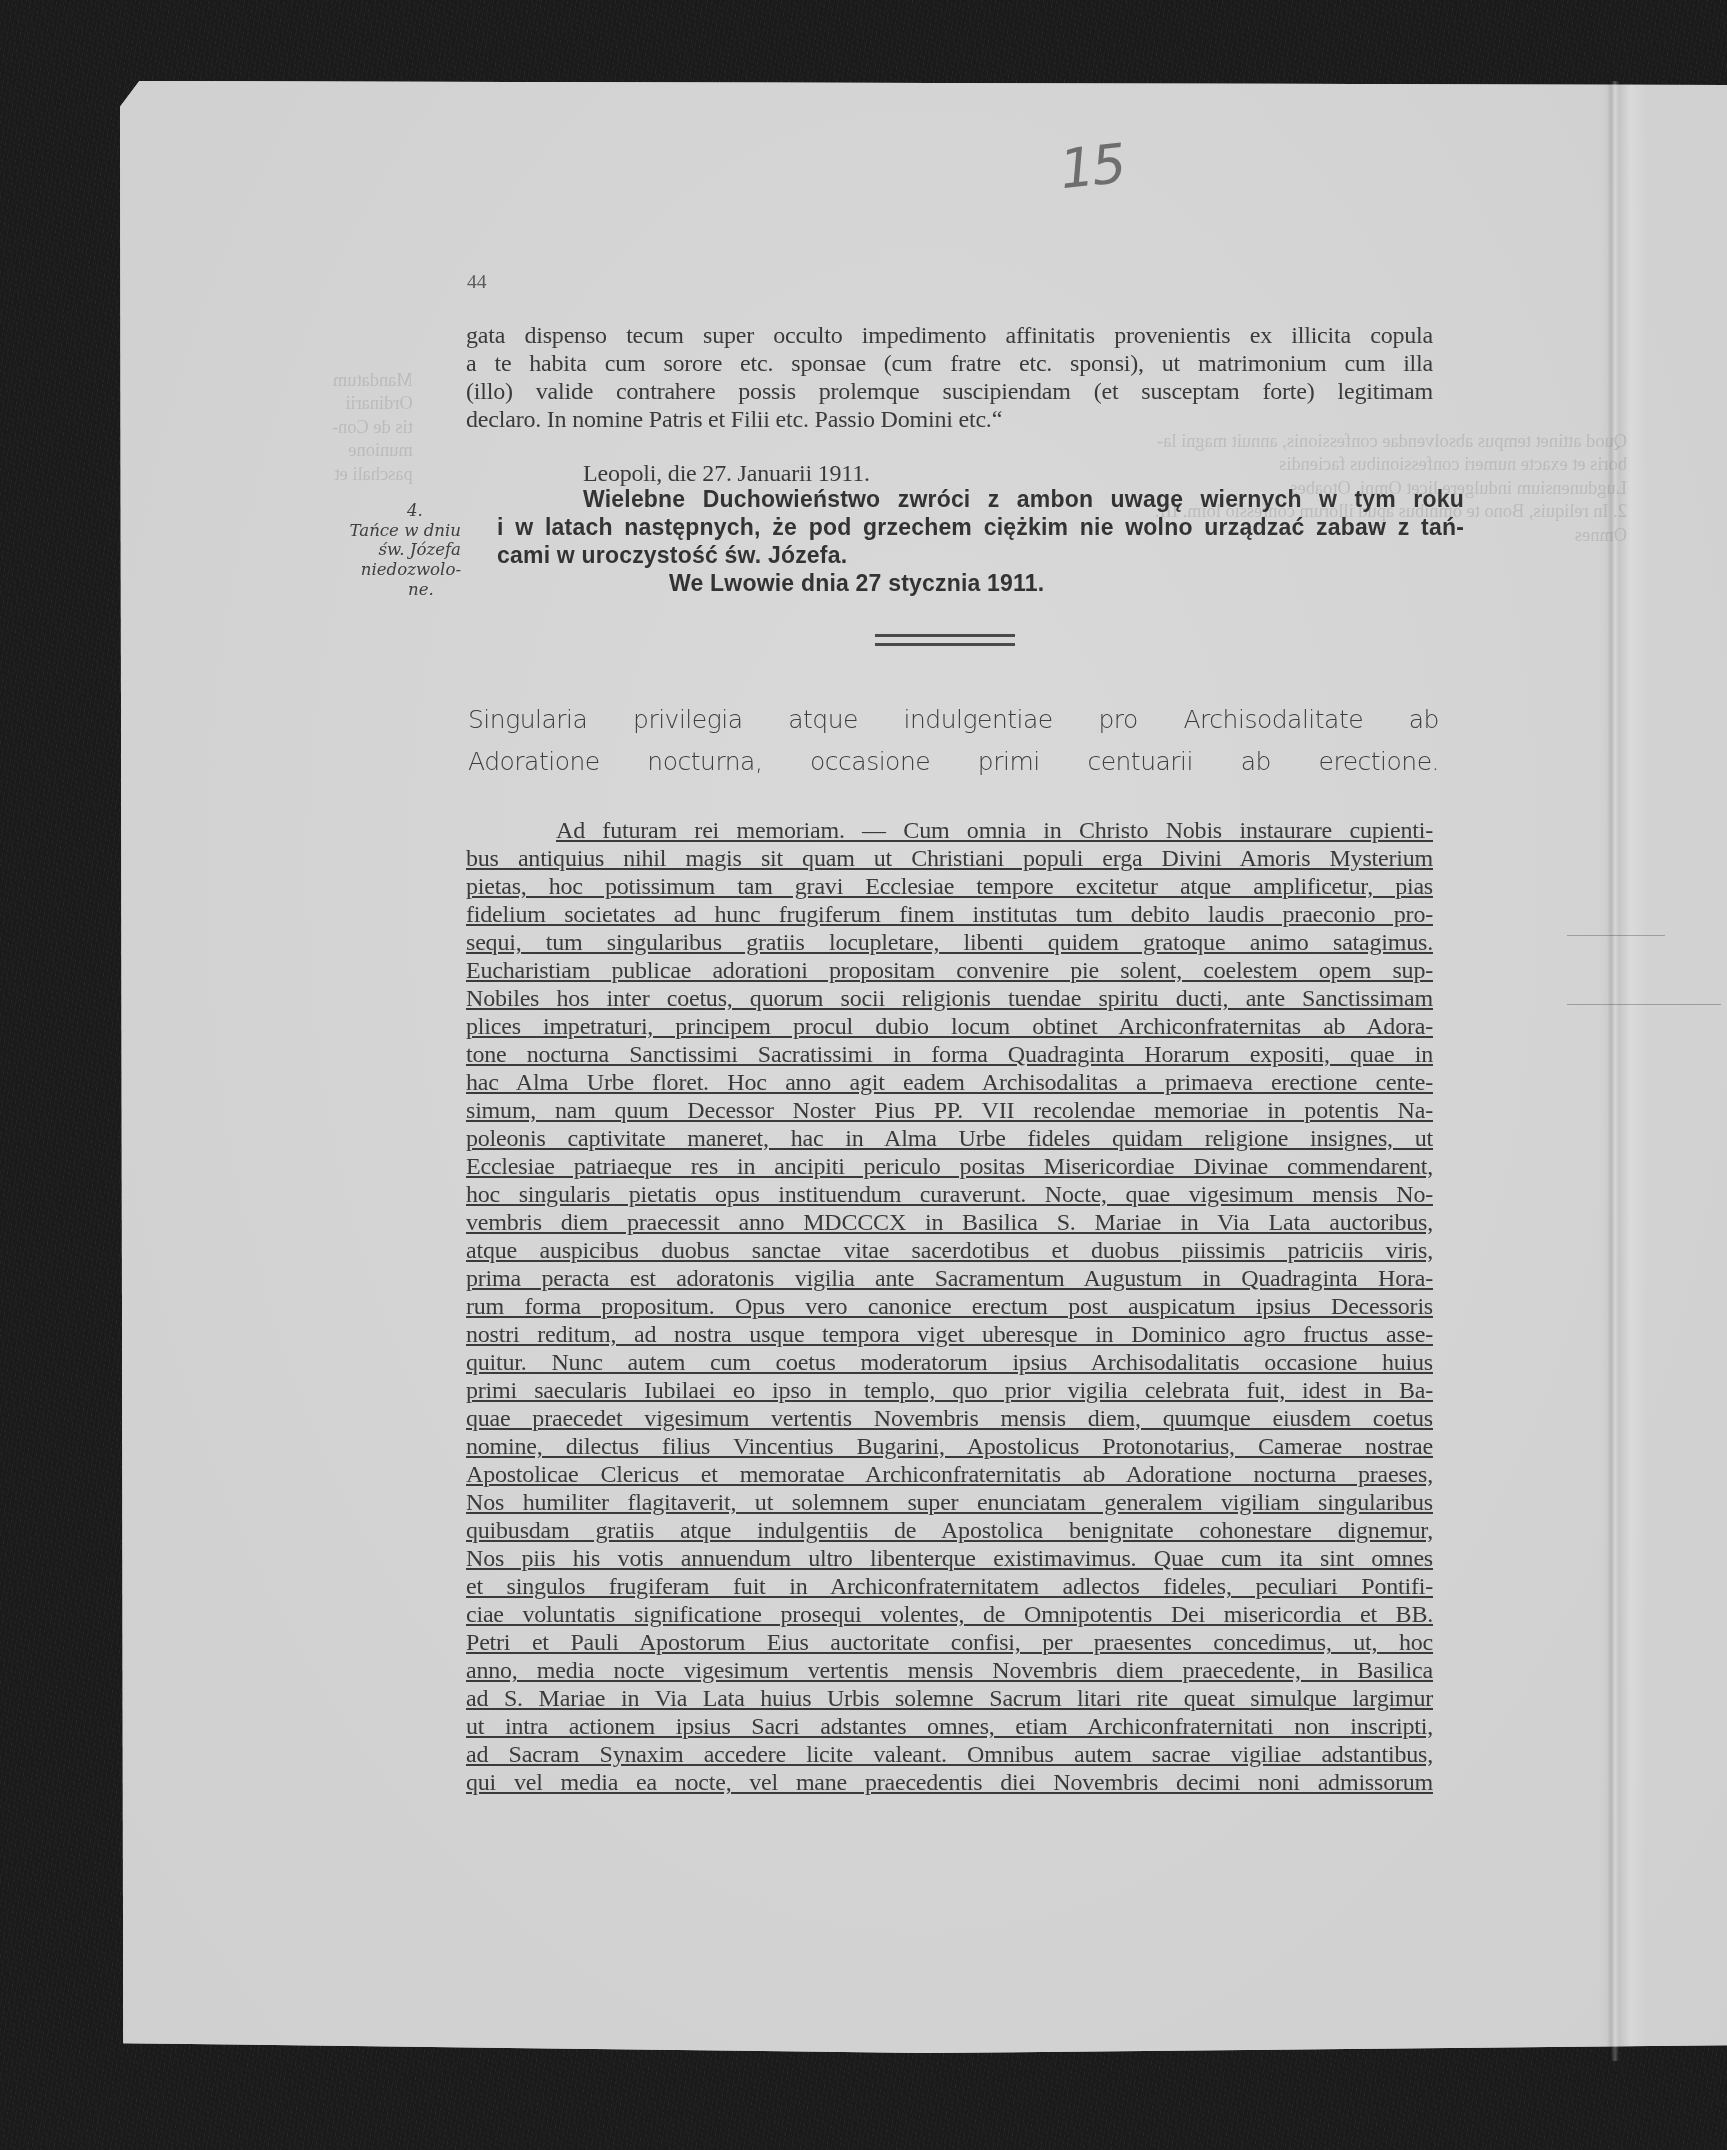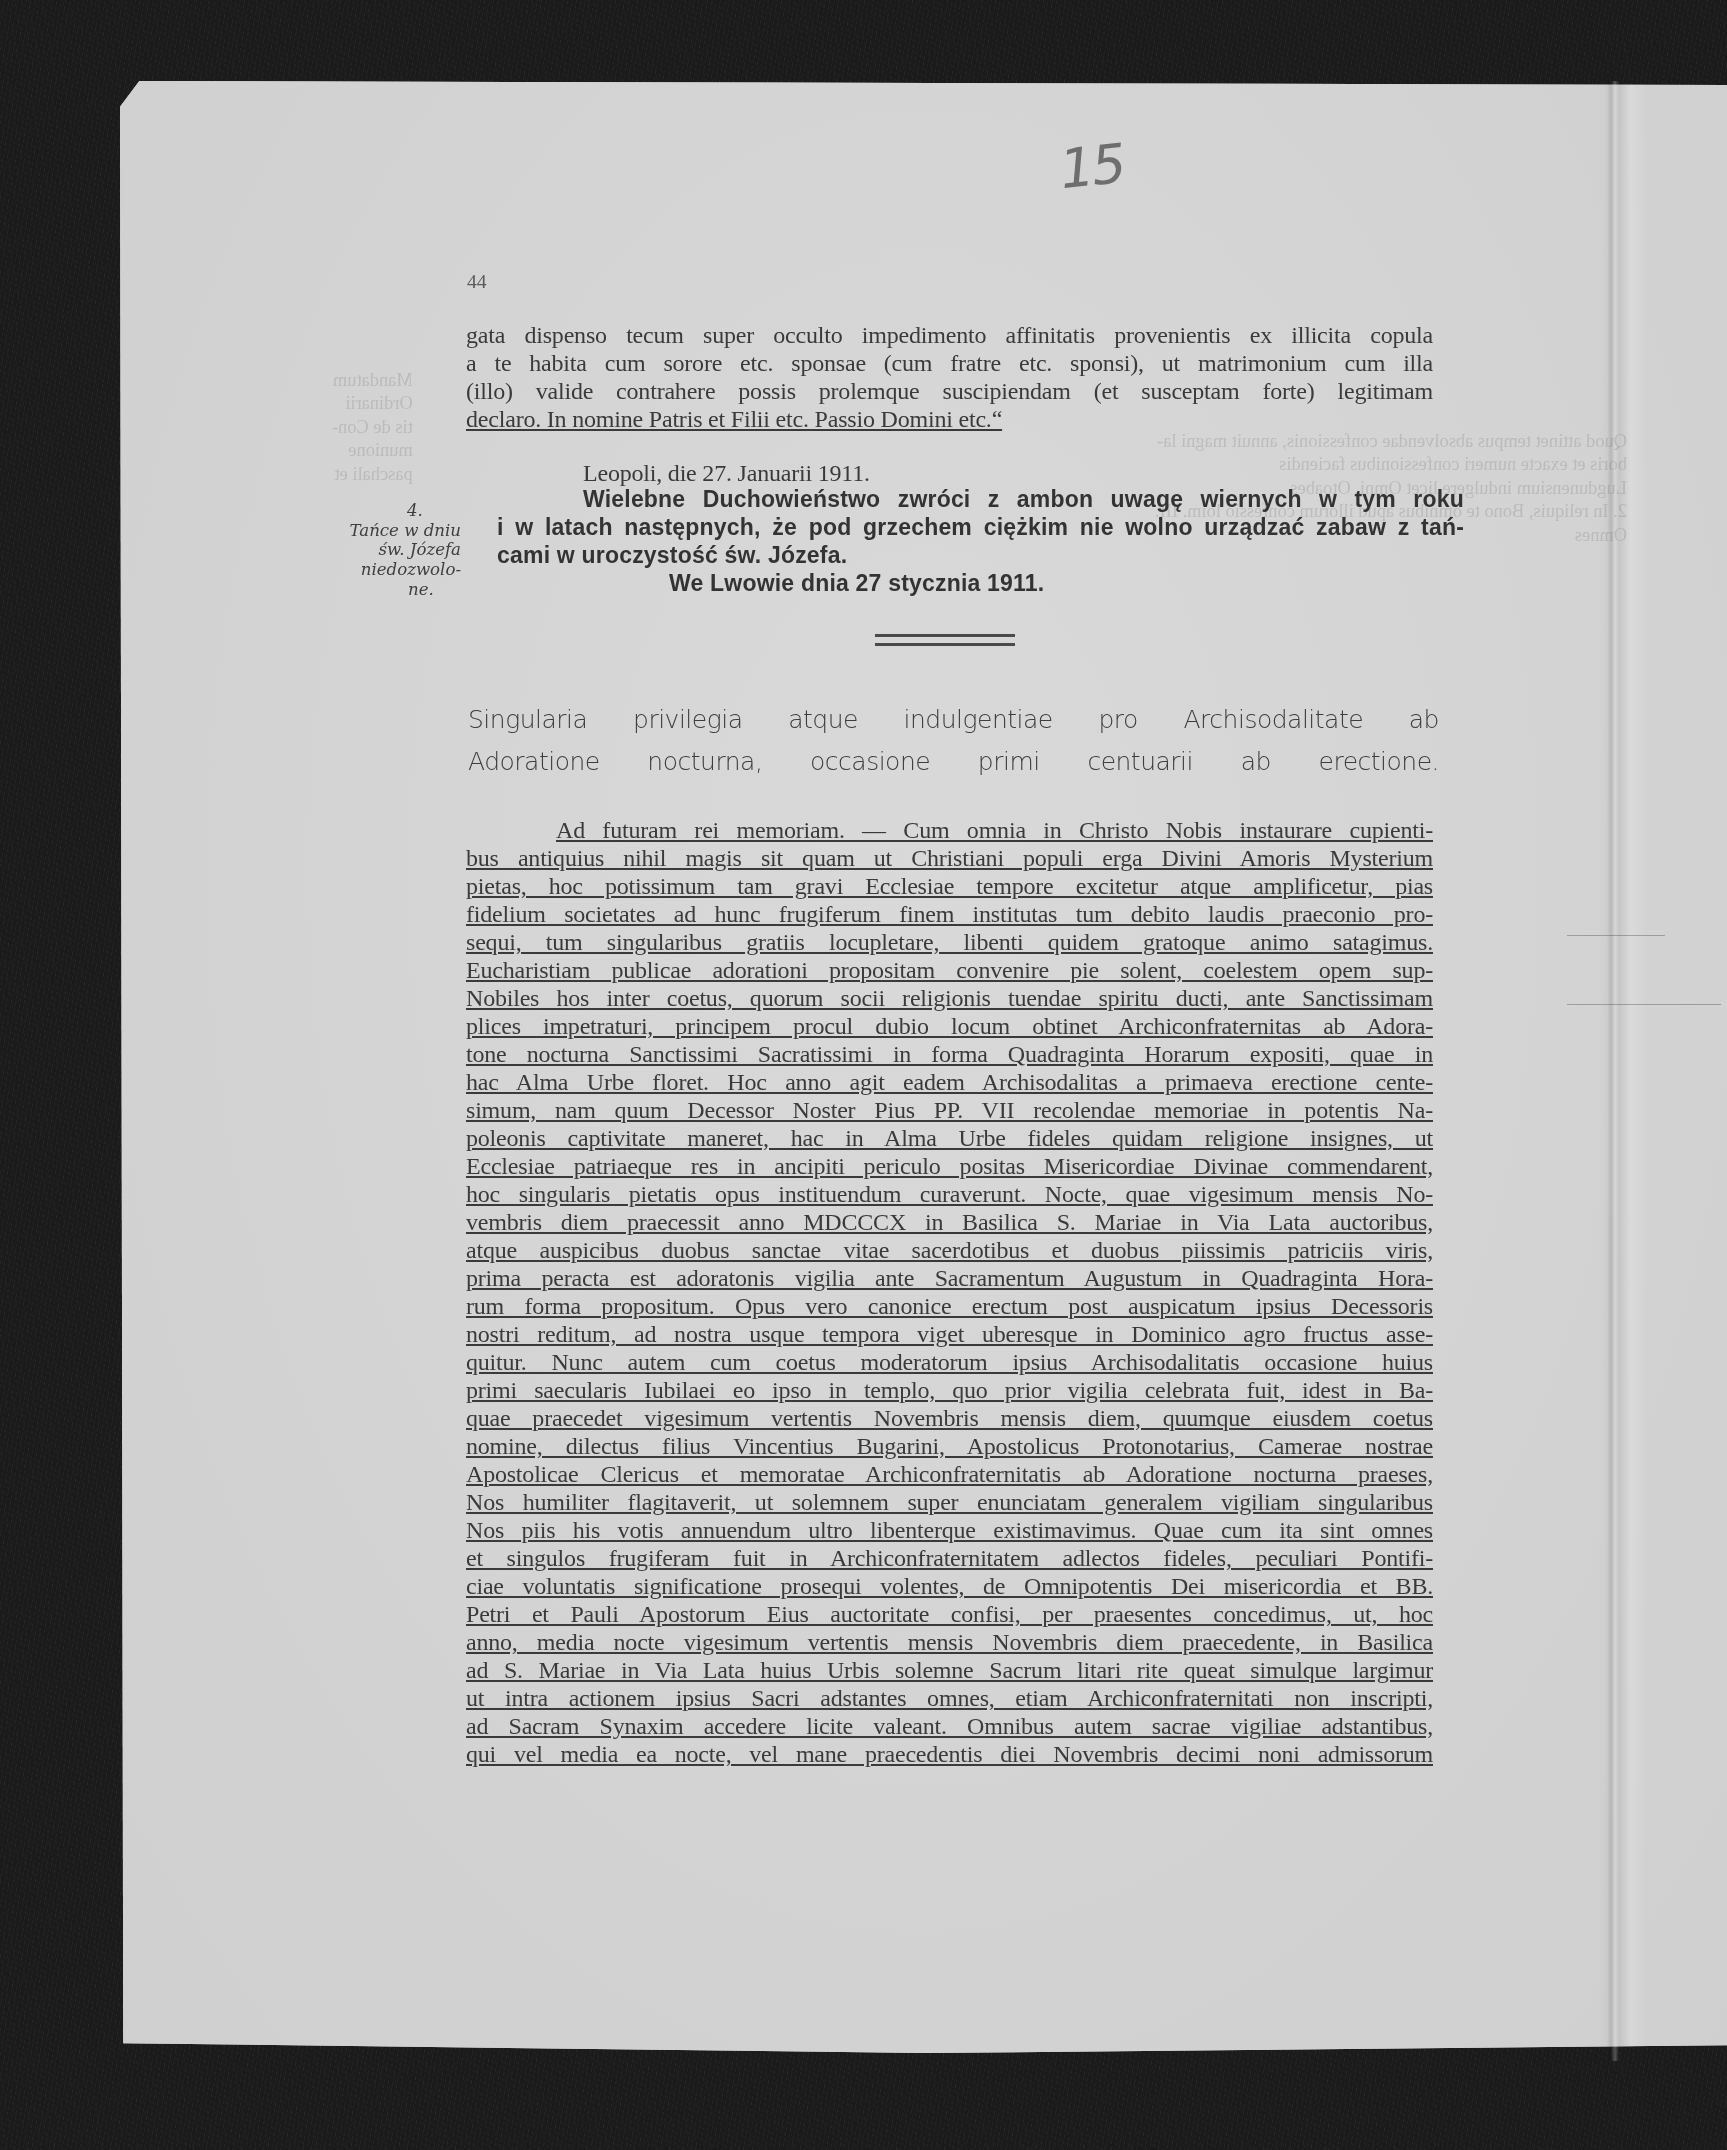--- a/index.html
+++ b/index.html
@@ -80,21 +80,20 @@
     }
     .text-block .line {
       display: block;
       text-align: justify;
       text-align-last: justify;
       white-space: nowrap;
       height: 28px;
     }
     .text-block .line.last {
       text-align-last: left;
-      text-decoration: underline;
     }
     .text-block .line.indent-date {
       padding-left: 117px;
       text-align-last: left;
       margin-top: 26px;
     }
 
     .polish-block {
       position: absolute;
       left: 466px;
@@ -266,20 +265,21 @@
   <span class="line">atque auspicibus duobus sanctae vitae sacerdotibus et duobus piissimis patriciis viris,</span>
   <span class="line">prima peracta est adoratonis vigilia ante Sacramentum Augustum in Quadraginta Hora-</span>
   <span class="line">rum forma propositum. Opus vero canonice erectum post auspicatum ipsius Decessoris</span>
   <span class="line">nostri reditum, ad nostra usque tempora viget uberesque in Dominico agro fructus asse-</span>
   <span class="line">quitur. Nunc autem cum coetus moderatorum ipsius Archisodalitatis occasione huius</span>
   <span class="line">primi saecularis Iubilaei eo ipso in templo, quo prior vigilia celebrata fuit, idest in Ba-</span>
   <span class="line">quae praecedet vigesimum vertentis Novembris mensis diem, quumque eiusdem coetus</span>
   <span class="line">nomine, dilectus filius Vincentius Bugarini, Apostolicus Protonotarius, Camerae nostrae</span>
   <span class="line">Apostolicae Clericus et memoratae Archiconfraternitatis ab Adoratione nocturna praeses,</span>
   <span class="line">Nos humiliter flagitaverit, ut solemnem super enunciatam generalem vigiliam singularibus</span>
+  <span class="line">quibusdam gratiis atque indulgentiis de Apostolica benignitate cohonestare dignemur,</span>
   <span class="line">Nos piis his votis annuendum ultro libenterque existimavimus. Quae cum ita sint omnes</span>
   <span class="line">et singulos frugiferam fuit in Archiconfraternitatem adlectos fideles, peculiari Pontifi-</span>
   <span class="line">ciae voluntatis significatione prosequi volentes, de Omnipotentis Dei misericordia et BB.</span>
   <span class="line">Petri et Pauli Apostorum Eius auctoritate confisi, per praesentes concedimus, ut, hoc</span>
   <span class="line">anno, media nocte vigesimum vertentis mensis Novembris diem praecedente, in Basilica</span>
   <span class="line">ad S. Mariae in Via Lata huius Urbis solemne Sacrum litari rite queat simulque largimur</span>
   <span class="line">ut intra actionem ipsius Sacri adstantes omnes, etiam Archiconfraternitati non inscripti,</span>
   <span class="line">ad Sacram Synaxim accedere licite valeant. Omnibus autem sacrae vigiliae adstantibus,</span>
   <span class="line">qui vel media ea nocte, vel mane praecedentis diei Novembris decimi noni admissorum</span>
 </div>

